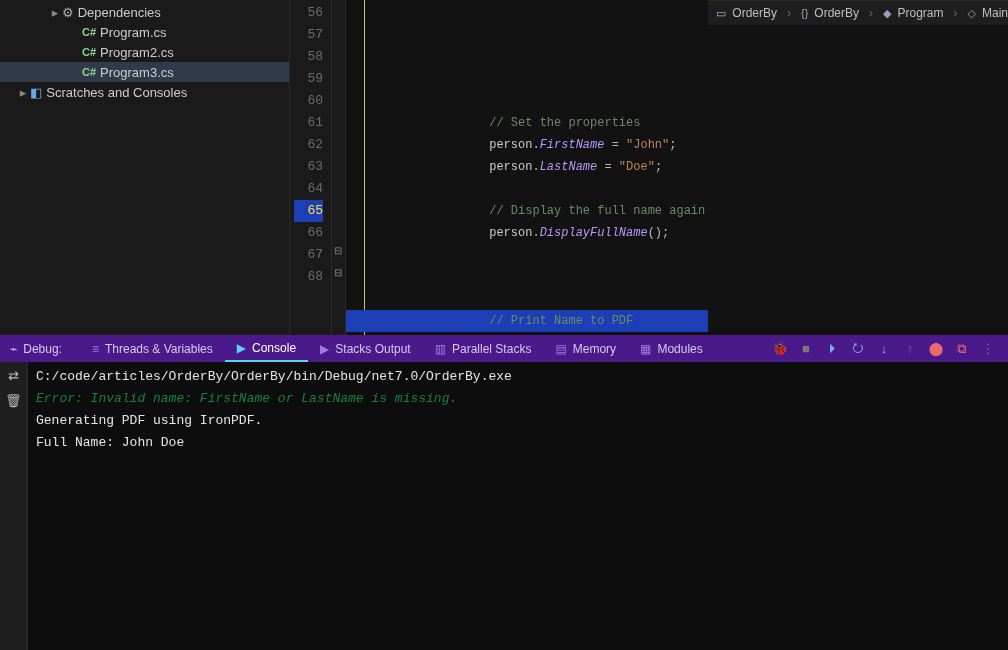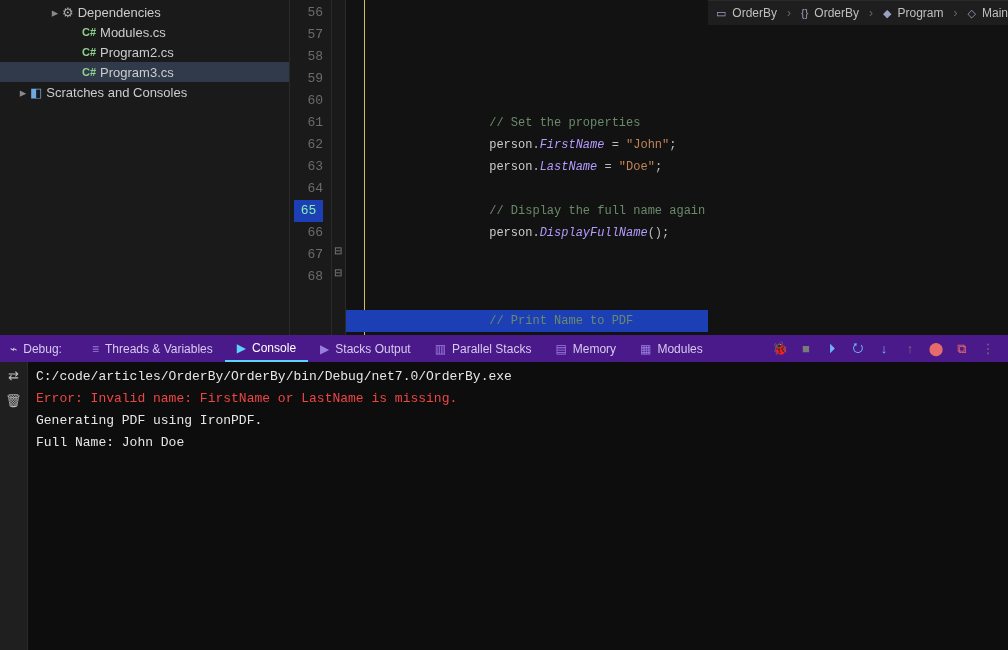--- a/index.html
+++ b/index.html
@@ -15,21 +15,21 @@
   .cs-badge { color:#8fd28f; font-weight:bold; font-size:11px; margin-right:4px; }
   .dep-icon { color:#aaa; margin-right:4px; }
   .scratch-icon { color:#6fa8e0; margin-right:4px; }
   .code-area { flex:1; display:flex; flex-direction:row; background:#121212; border-left:1px solid #2a2a2a;}
   .editor { flex:1; display:flex; flex-direction:row; overflow:hidden; position:relative;}
   .gutter { background:#1a1a1a; color:#6b6b6b; text-align:right; padding:2px 8px 2px 4px; font-family:"Consolas","Courier New",monospace; font-size:13px; line-height:22px; width:42px; border-right:1px solid #2a2a2a;}
   .fold-col { width:14px; background:#1a1a1a; border-right:1px solid #2a2a2a;}
   .code { flex:1; font-family:"Consolas","Courier New",monospace; font-size:12px; line-height:22px; white-space:pre; color:#ccc; padding-top:2px; position:relative;}
   .code .ln { display:block; padding-left:28px; position:relative;}
   .code .ln.hl { background:#1c3fb5;margin-top:44px; }
-  .gutter .gut-ln.hl { background:#1c3fb5; color:#86efac;text-align:center; }
+  .gutter .gut-ln.hl { background:#1c3fb5; color:#fde047; }
   .c-comment { color:#6a8a6a; }
   .c-str { color:#c2845a; }
   .c-member { color:#b59aff; font-style:italic; }
   .c-op { color:#bbb; }
   .c-punc { color:#bbb; }
   .c-id { color:#ccc; }
   .vguide { position:absolute; left:18px; top:0; bottom:0; width:1px; background:#d0c060; }
   .fold-mark { position:absolute; color:#888; font-size:10px; }
   .breadcrumb { height:25px; display:flex; align-items:center; background:#1e1e1e; border-top:1px solid #2a2a2a; padding-left:8px; color:#bfbfbf; font-size:12px; gap:10px;}
   .breadcrumb .crumb { display:flex; align-items:center; gap:6px;}
@@ -41,40 +41,40 @@
   .toolbar .tab .ticon { color:#9b7fe0; font-size:12px;}
   .toolbar .tab.active .ticon { color:#5bd3ff;}
   .toolbar .debug-label { display:flex; align-items:center; gap:6px; margin-right:18px; color:#d7c9ef;}
   .toolbar .right-icons { margin-left:auto; display:flex; align-items:center; gap:10px; padding-right:12px;}
   .toolbar .ico { width:16px; height:16px; display:flex; align-items:center; justify-content:center; font-size:13px;}
   .ico.green { color:#5dc95d;} .ico.gray { color:#7a7a7a;} .ico.blue { color:#6fb6ff;} .ico.red { color:#e86b6b;}
   .bottom-wrap { display:flex; flex:1; min-height:0; background:#0d0d0d; }
   .side-btns { width:28px; background:#1f1f1f; display:flex; flex-direction:column; align-items:center; padding-top:6px; gap:10px; border-right:1px solid #2b2b2b;}
   .side-btns .sb { color:#bdbdbd; font-size:13px;}
   .console { flex:1; font-family:"Consolas","Courier New",monospace; font-size:13px; line-height:22px; color:#e6e6e6; padding:4px 8px; white-space:pre; overflow:hidden;}
-  .console .err { color:#ef4444; }
+  .console .err { color:#15803d;font-style:italic; }
 </style>
 </head>
 <body>
 
 <div class="root">
   <div class="top">
 
     <div class="sidebar" id="tree">
         <div class="tree-row">
           <span class="spacer" style="width: 42px;"></span>
           <span class="arrow closed"></span>
           <span class="dep-icon">⚙</span>
           <span>Dependencies</span>
         </div>
         <div class="tree-row">
           <span class="spacer" style="width: 62px;"></span>
           <span class="arrow "></span>
           <span class="cs-badge">C#</span>
-          <span>Modules.cs</span>
+          <span>Program.cs</span>
         </div>
         <div class="tree-row">
           <span class="spacer" style="width: 62px;"></span>
           <span class="arrow "></span>
           <span class="cs-badge">C#</span>
           <span>Program2.cs</span>
         </div>
         <div class="tree-row sel">
           <span class="spacer" style="width: 62px;"></span>
           <span class="arrow "></span>

